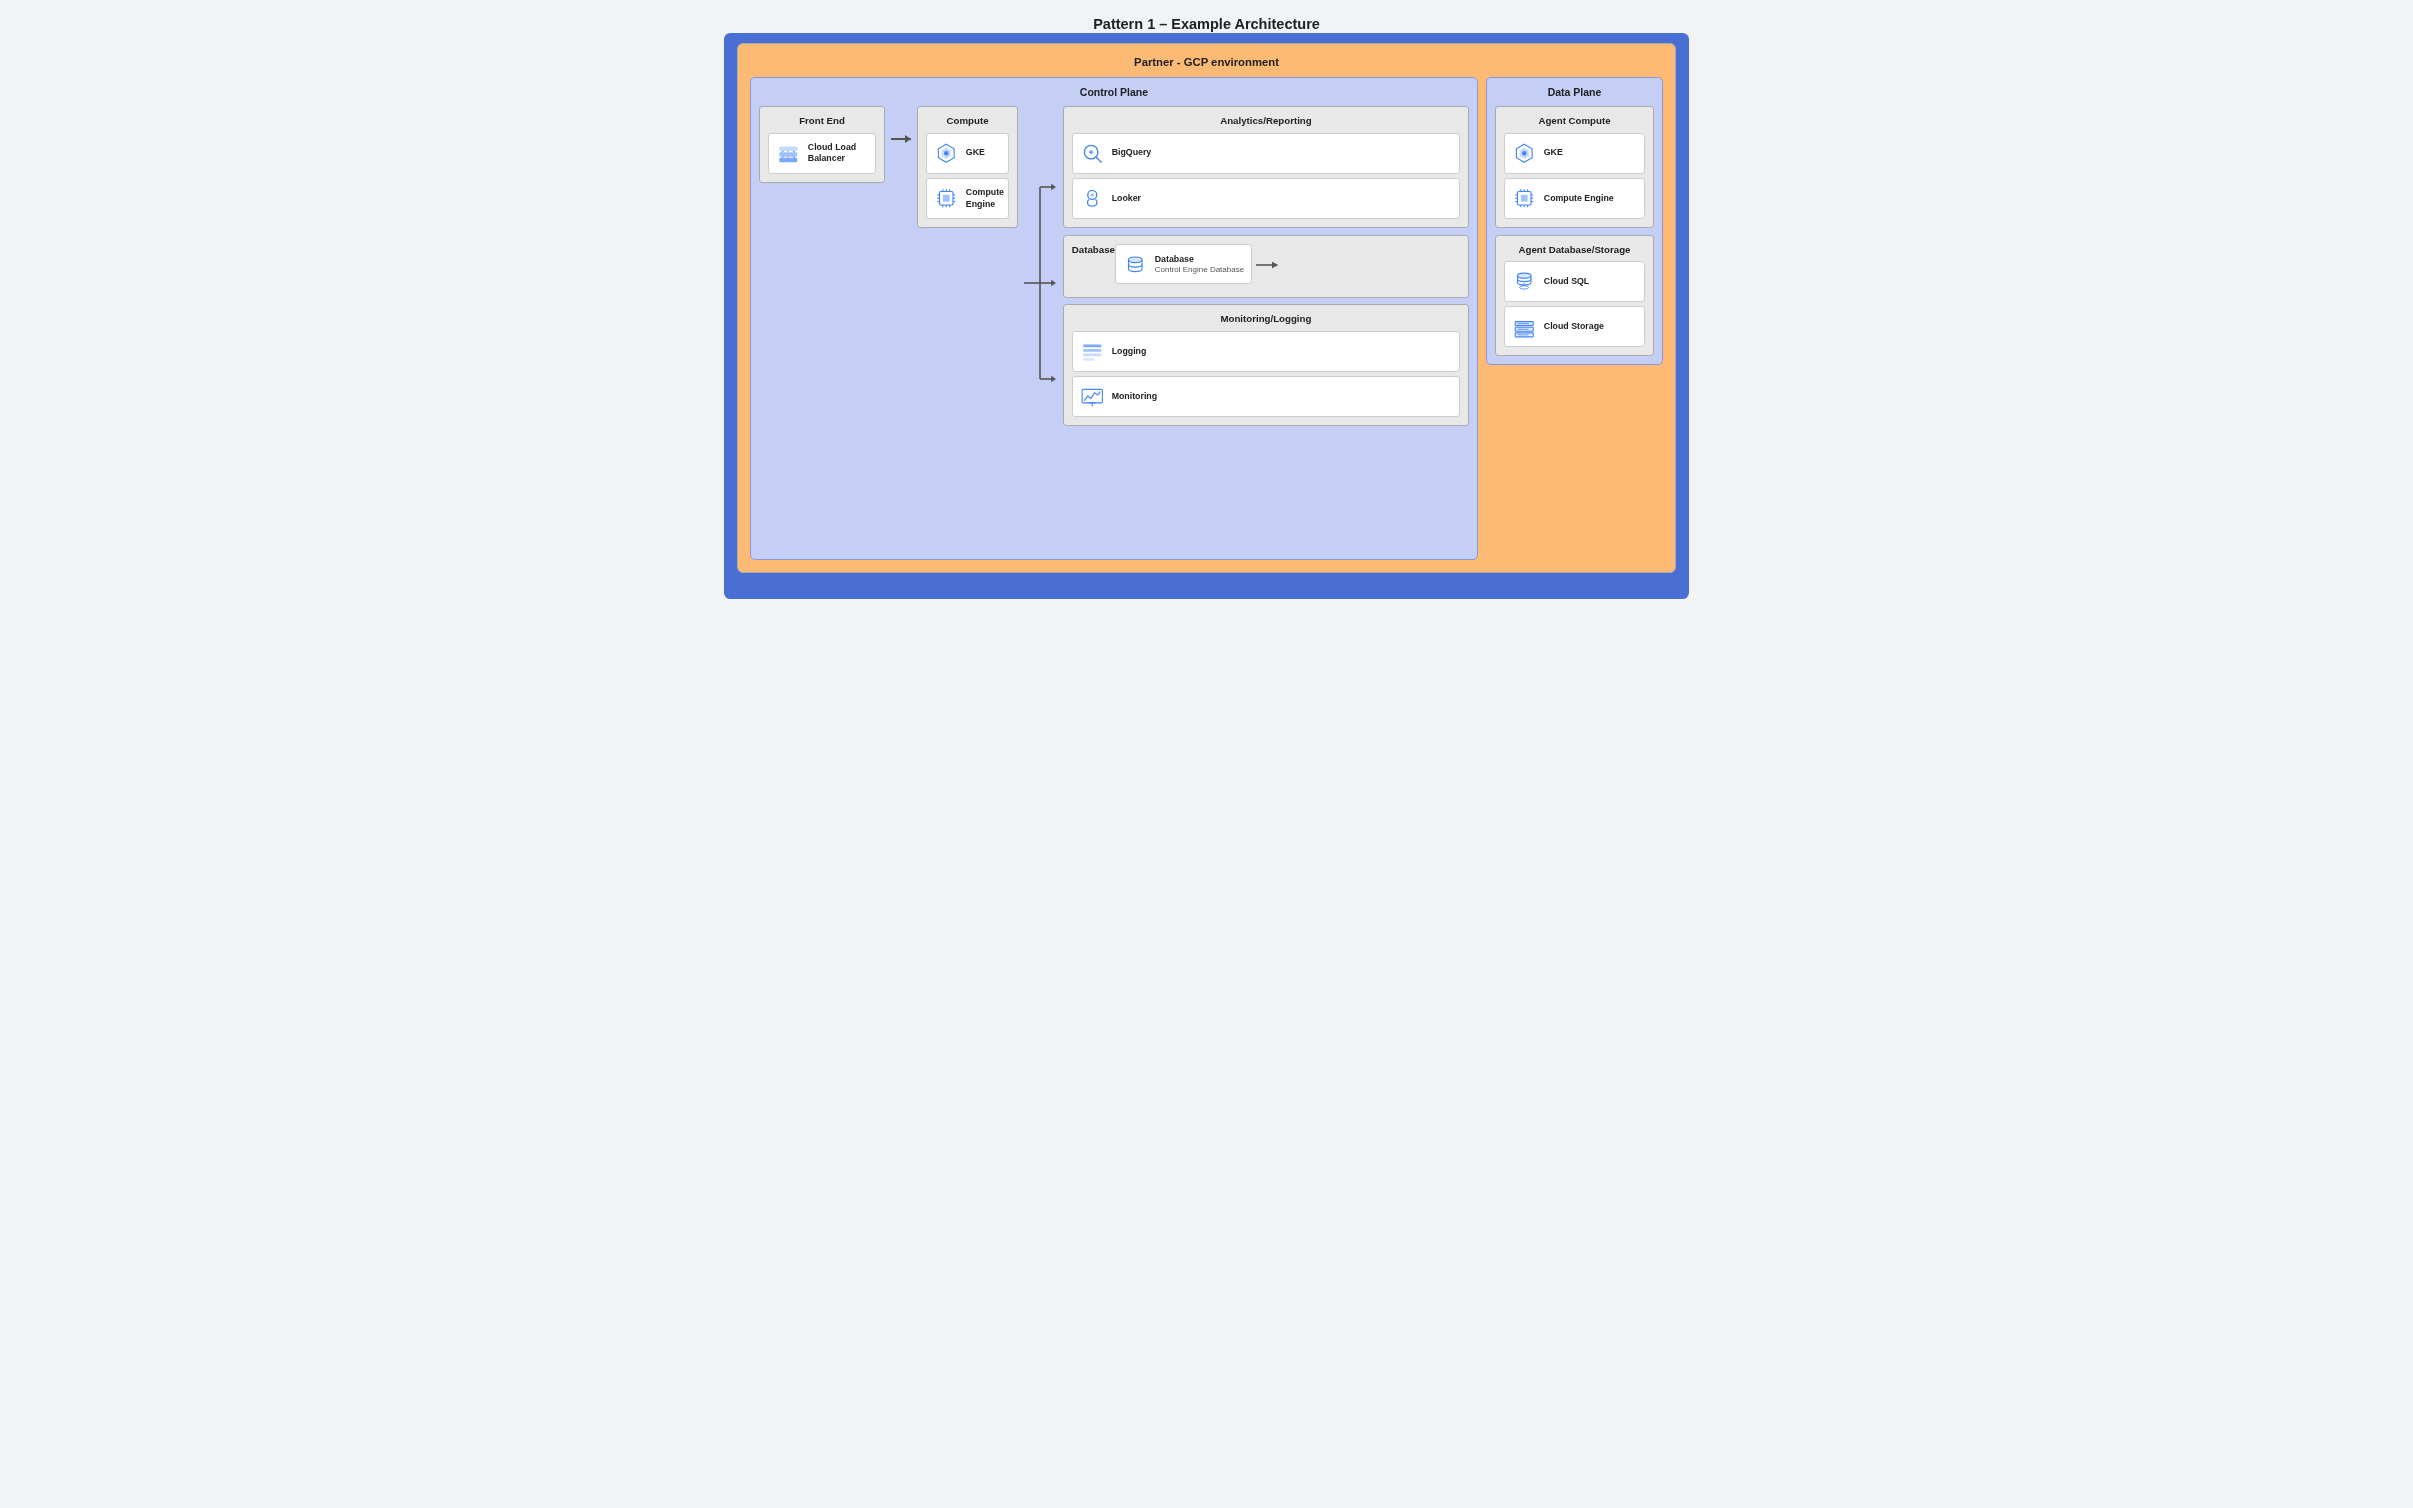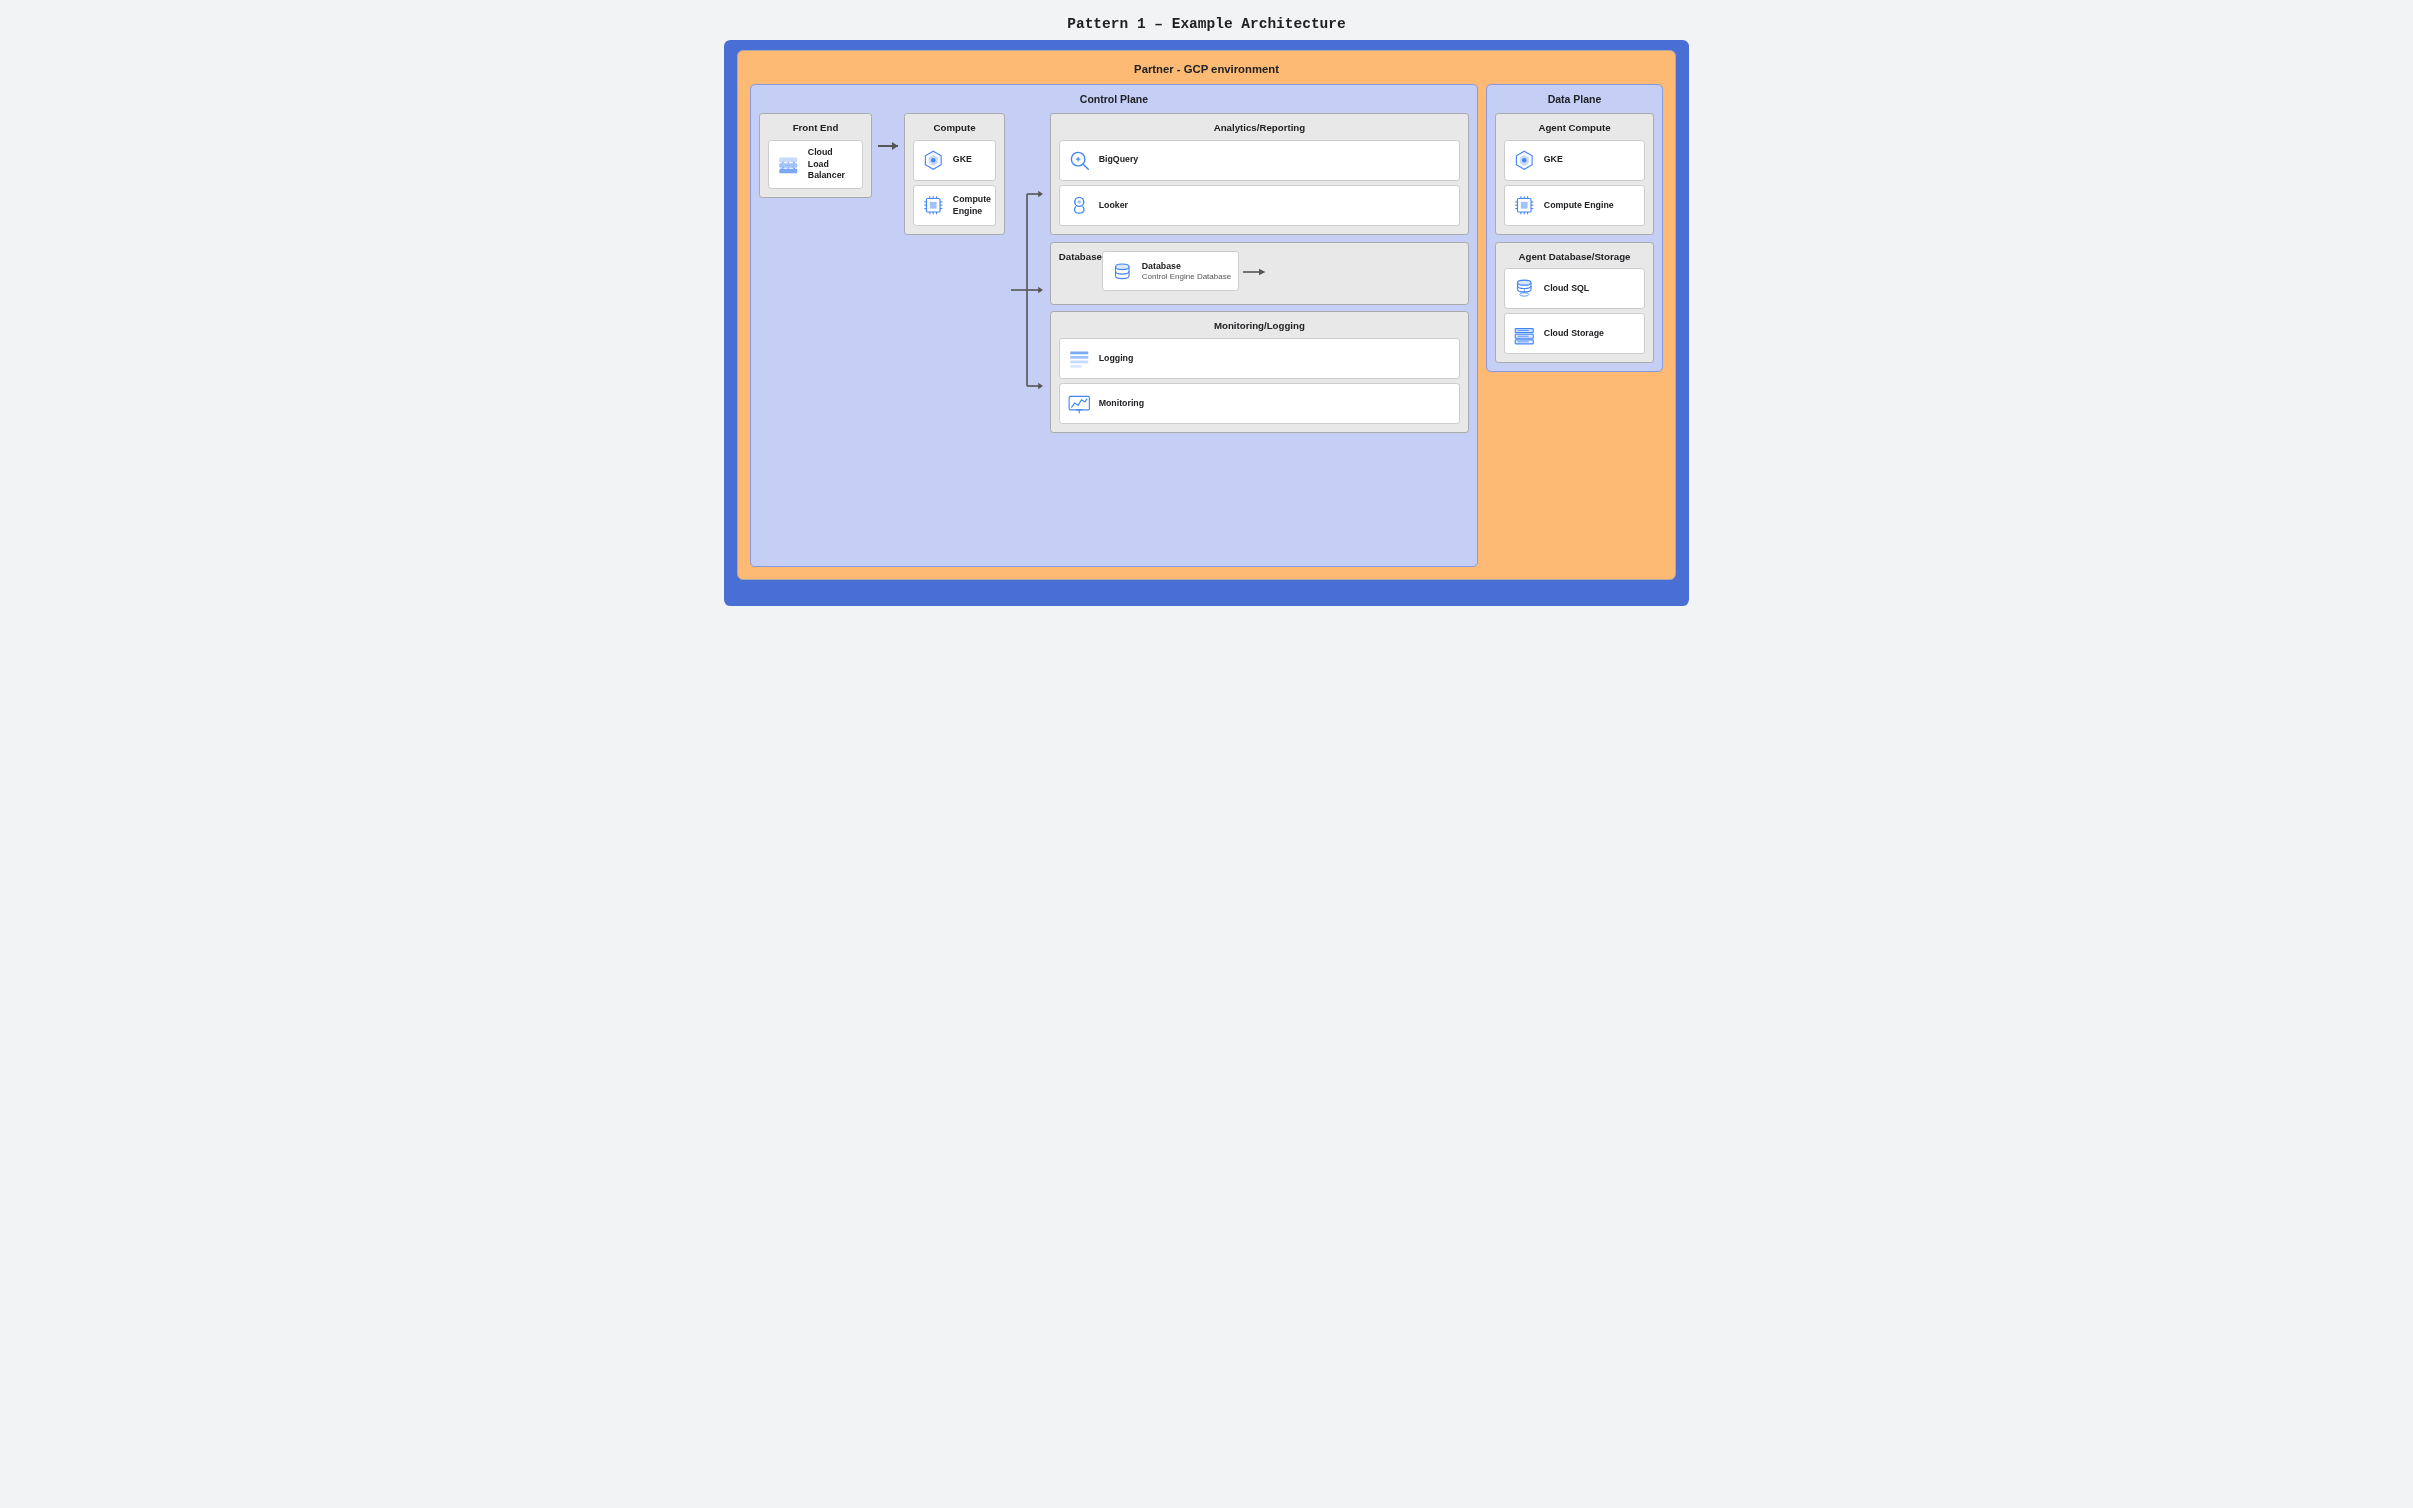--- a/index.html
+++ b/index.html
@@ -9,23 +9,22 @@
       display: flex;
       flex-direction: column;
       align-items: center;
       padding: 16px;
       min-height: 100vh;
     }
     .page-title {
       font-size: 14.5px;
       font-weight: 700;
       color: #202124;
-      margin-bottom: 8px;
+      margin-bottom: 1px;
       text-align: left;
-      font-family: Liberation Mono, monospace;
     }
     .outer-frame {
       background: #4a6fd4;
       border-radius: 6.4px;
       padding: 0 0 13px 0;
       width: 965px;
       max-width: 100%;
     }
     .google-cloud-header {
       background: #3b5ec6;
@@ -92,21 +91,21 @@
       color: #202124;
       text-align: center;
       margin-bottom: 8px;
     }
     
     .frontend-box {
       background: #e8e8e8;
       border: 1.2px solid #aaa;
       border-radius: 3.2px;
       padding: 8px;
-      width: 113px;
+      width: 126px;
       flex-shrink: 0;
     }
     .section-title {
       font-size: 9.7px;
       font-weight: 700;
       color: #202124;
       text-align: center;
       margin-bottom: 6.4px;
     }
     .service-card {

